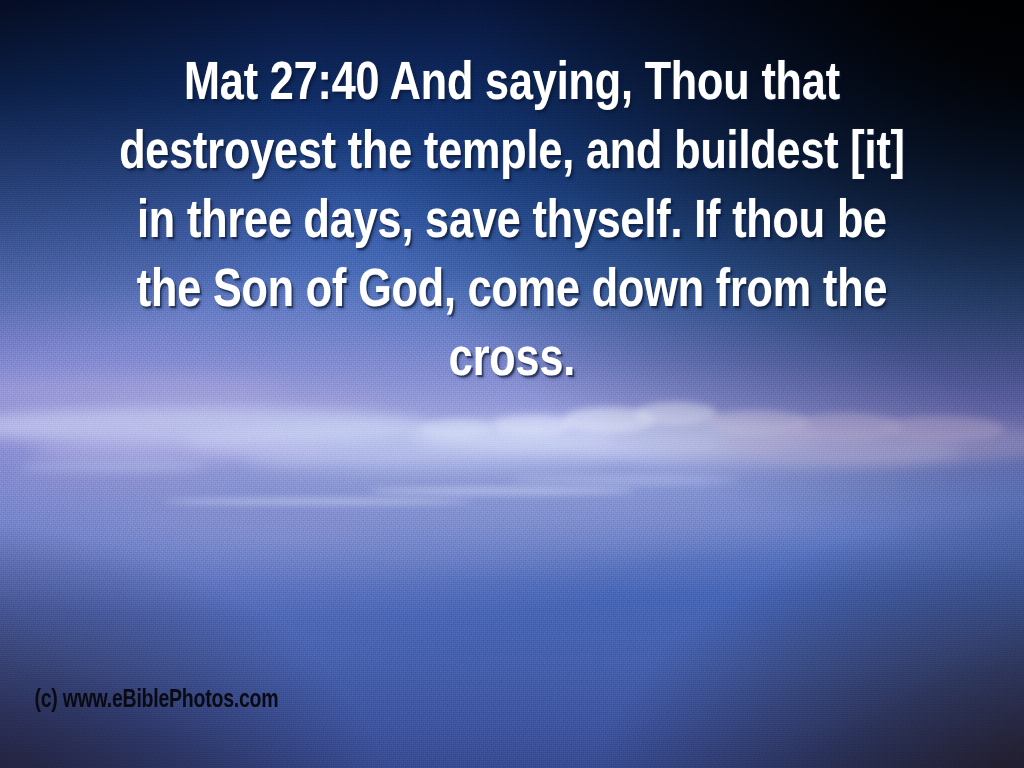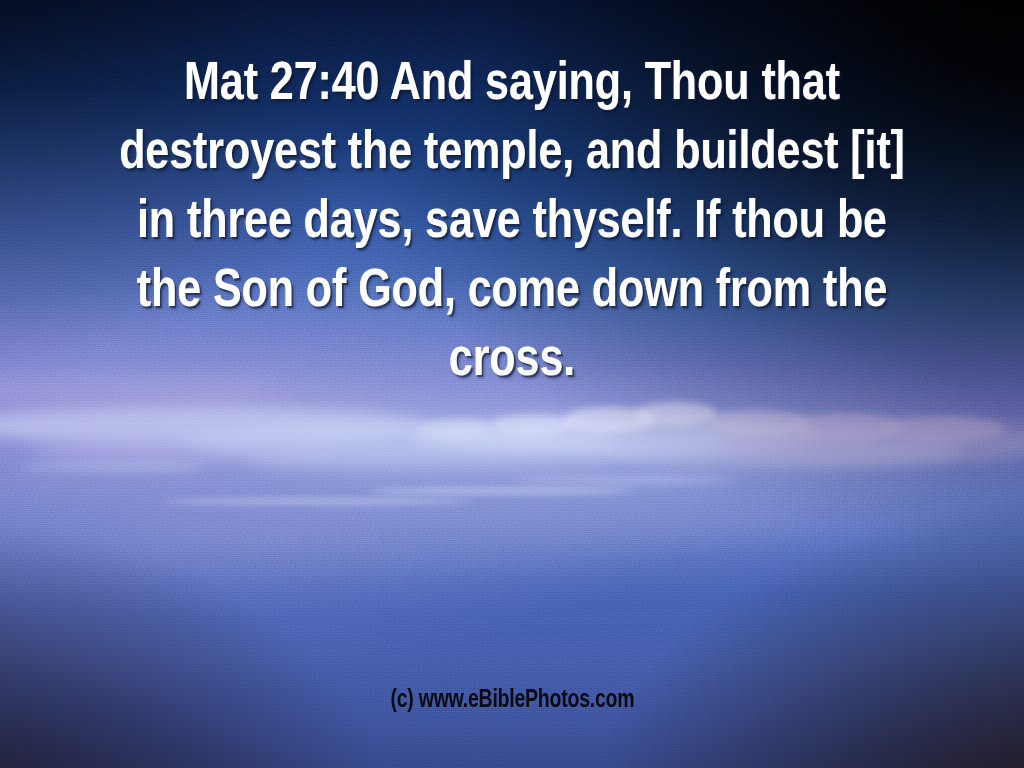--- a/index.html
+++ b/index.html
@@ -146,21 +146,20 @@
       3px 3px 3px rgba(8,18,44,.38),
       0 0 1px rgba(255,255,255,.55);
   }
 
   
   #credit {
     position: absolute;
     left: 0; right: 0;
     top: 686px;
     z-index: 45;
-    text-align: center;
   }
   #credit .ctext {
     display: inline-block;
     color: #0a0a12;
     font-family: "Liberation Sans Narrow", "Liberation Sans", sans-serif;
     font-weight: 700;
     font-size: 25px;
     line-height: 25px;
     letter-spacing: -0.3px;
     transform: scaleX(0.78);

